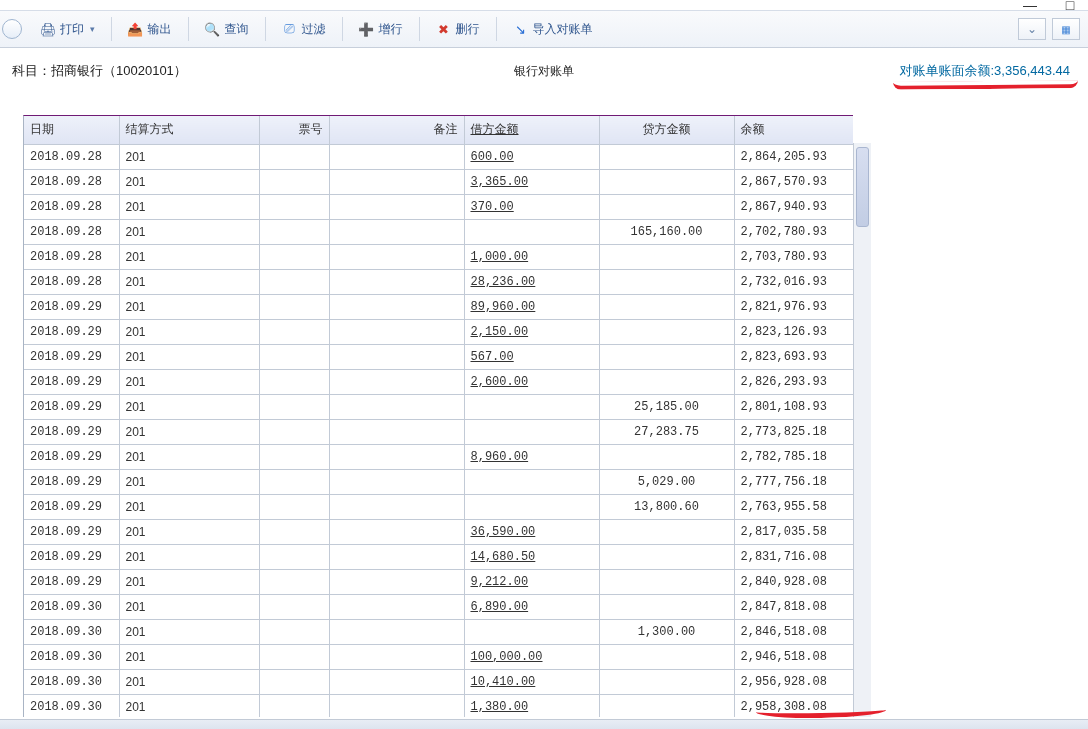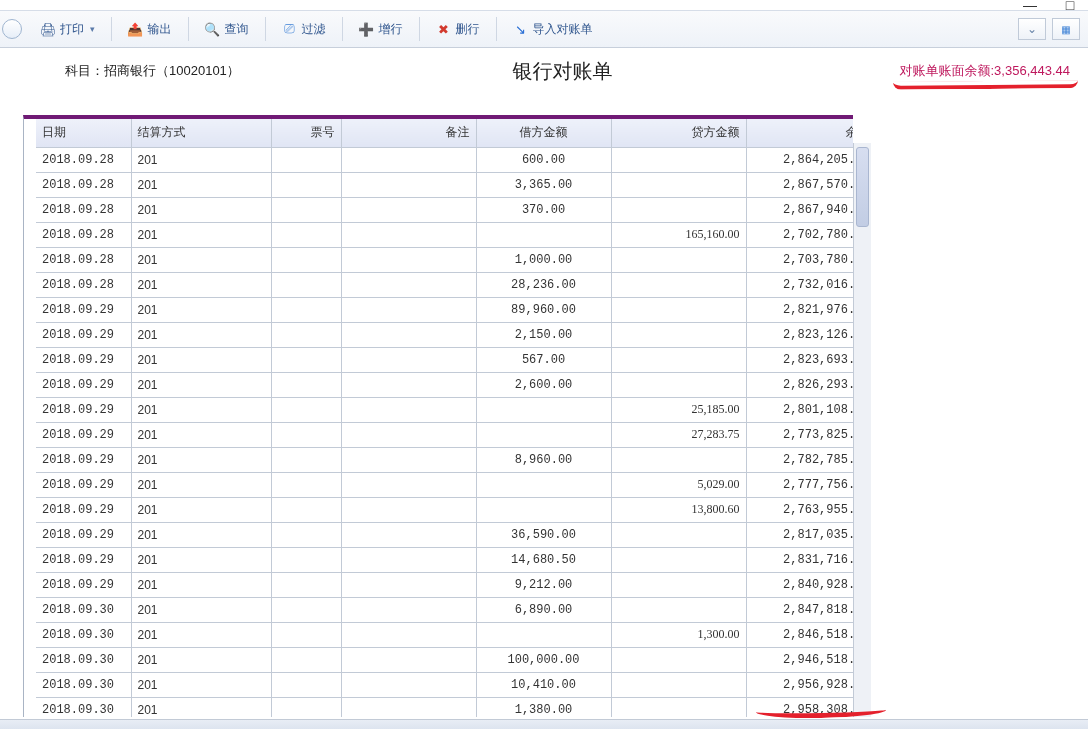--- a/index.html
+++ b/index.html
@@ -77,58 +77,56 @@
   .tr-box {
     width: 28px; height: 22px;
     border: 1px solid #c0cad8;
     background: linear-gradient(#fff,#eef2f8);
     display:flex;align-items:center;justify-content:center;
     color:#6a86aa;
   }
   .header-row {
     display: flex;
     align-items: center;
-    padding: 14px 18px 8px 28px;
+    padding: 14px 18px 8px 12px;
     position: relative;
-    margin-left: 37px;
   }
   .subject { font-size: 13px; color: #222; }
   .page-title {
     position: absolute;
     left: 50%; transform: translateX(-50%);
-    font-size: 20px;
+    font-size: 12px;
     font-weight: 500;
     color: #222;
   }
   .balance-info {
     margin-left: auto;
     font-size: 13px;
-    color: #be185d;
+    color: #0369a1;
     position: relative;
   }
   .red-mark1 {
     position: absolute;
     bottom: -9px; left: -6px; right: -8px;
     height: 8px;
     border-bottom: 4px solid #e4202c;
     border-radius: 0 0 8px 8px;
     transform: rotate(-0.5deg);
   }
   .grid-wrap {
     position: absolute;
     left: 23px; right: 0; top: 115px; bottom: 12px;
     overflow: hidden;
   }
   .grid-scroll {
     width: 830px;
     height: 100%;
     overflow: hidden;
-    border-top: 4px solid #701a75;
+    border-top: 1px solid #701a75;
     border-left: 1px solid #a9b4c4;
-    padding-left: 12px;
   }
   table {
     border-collapse: collapse;
     width: 100%;
     table-layout: fixed;
   }
   th, td {
     border-right: 1px solid #c2cad6;
     border-bottom: 1px solid #c2cad6;
     height: 25px;
@@ -142,23 +140,23 @@
     color: #333;
     font-weight: normal;
     text-align: right;
     height: 28px;
   }
   td { background: #fff; }
   .c-date   { width: 95px; text-align: left; font-family: "Courier New", monospace; }
   .c-settle { width: 140px; text-align: left; margin-top: 33px; }
   .c-bill   { width: 70px; }
   .c-note   { width: 135px; }
-  .c-debit  { width: 135px; text-align: center; font-family: "Courier New", monospace; }
-  .c-credit { width: 135px; text-align: right; font-family: Liberation Serif, serif; }
-  .c-bal    { width: 130px; text-align: right; font-family: "Courier New", monospace; margin-top: 32px; }
+  .c-debit  { width: 135px; text-align: left; font-family: "Courier New", monospace; text-decoration: underline; }
+  .c-credit { width: 135px; text-align: center; font-family: Liberation Mono, monospace; }
+  .c-bal    { width: 130px; text-align: left; font-family: "Courier New", monospace; margin-top: 32px; }
   .vscroll {
     position: absolute;
     left: 830px; top: 28px;
     width: 18px; bottom: 0;
     background: #eef1f6;
     border-left: 1px solid #c2cad6;
   }
   .vscroll-thumb {
     position: absolute; left: 2px; right: 2px;
     top: 4px; height: 80px;

